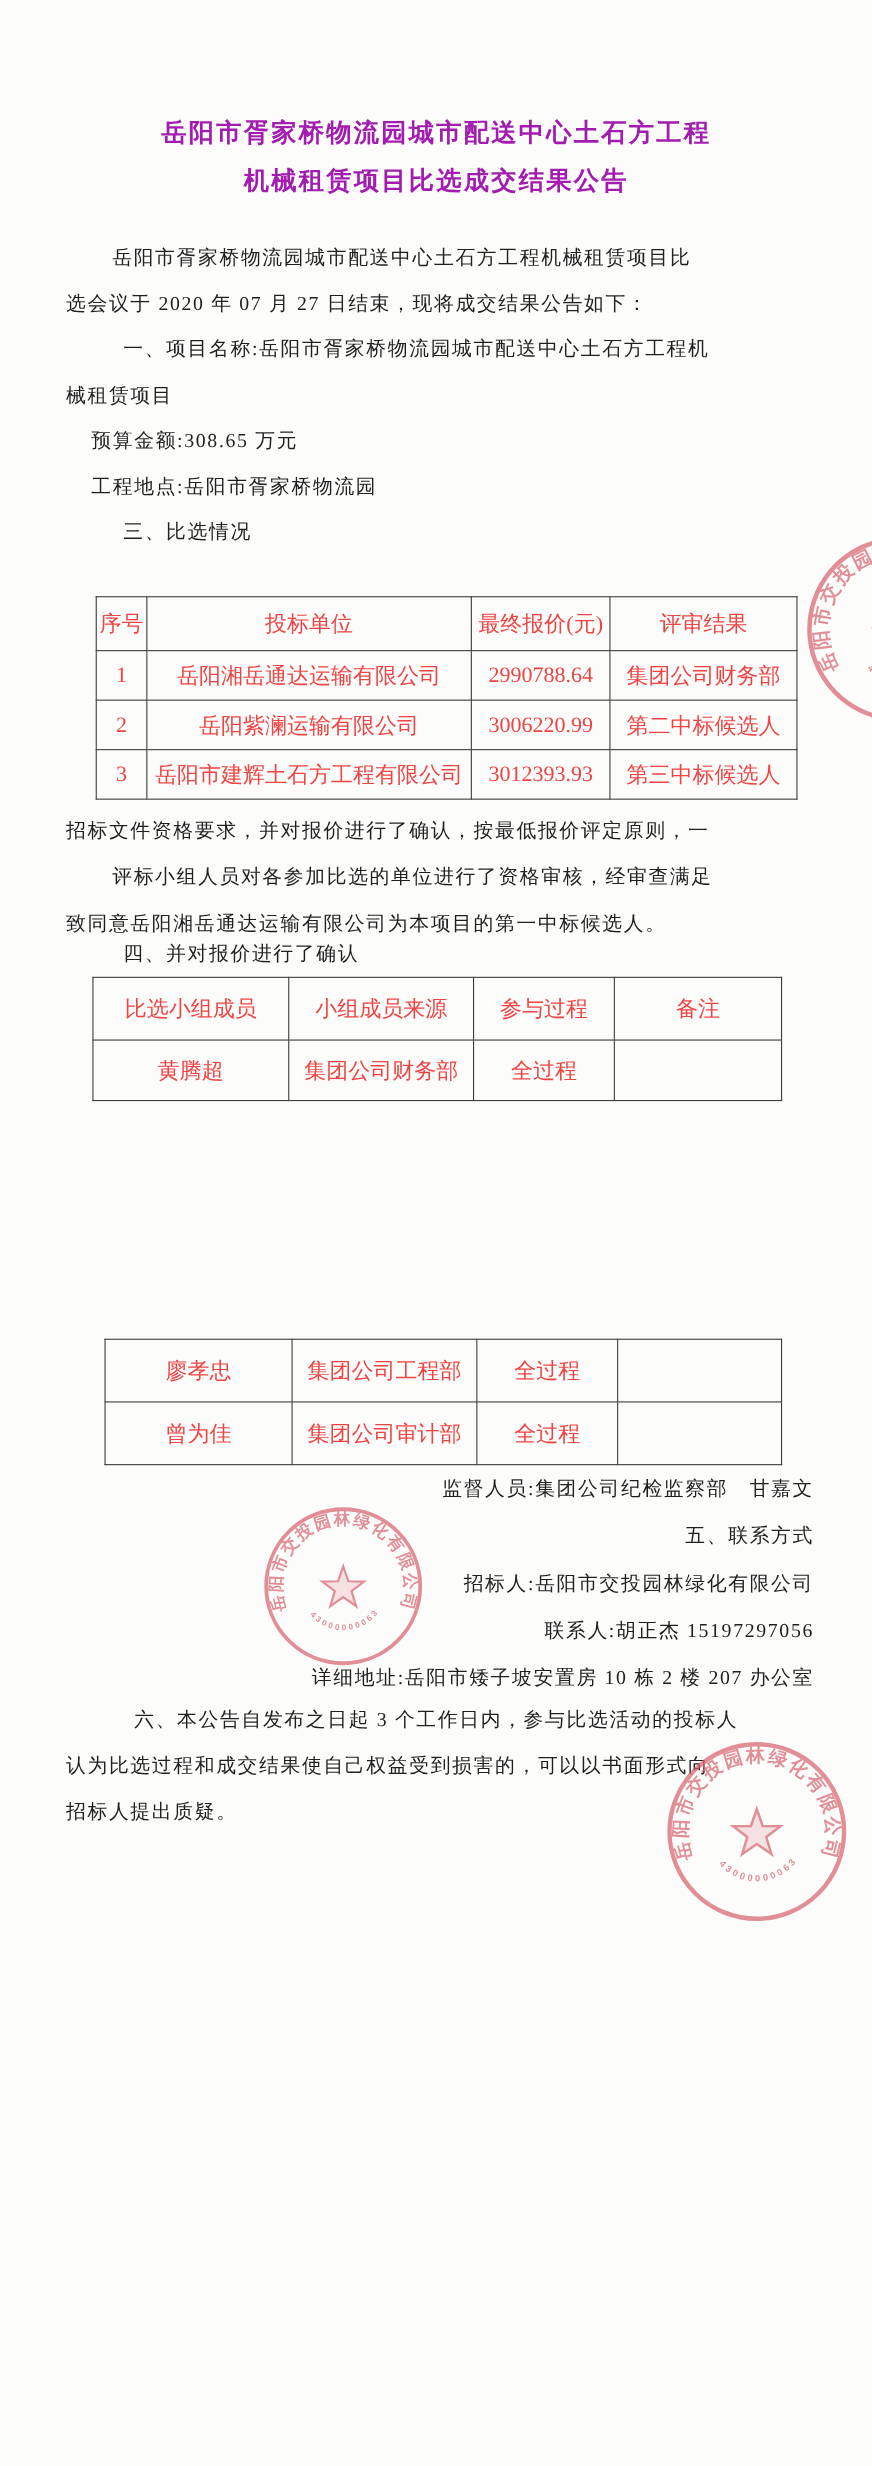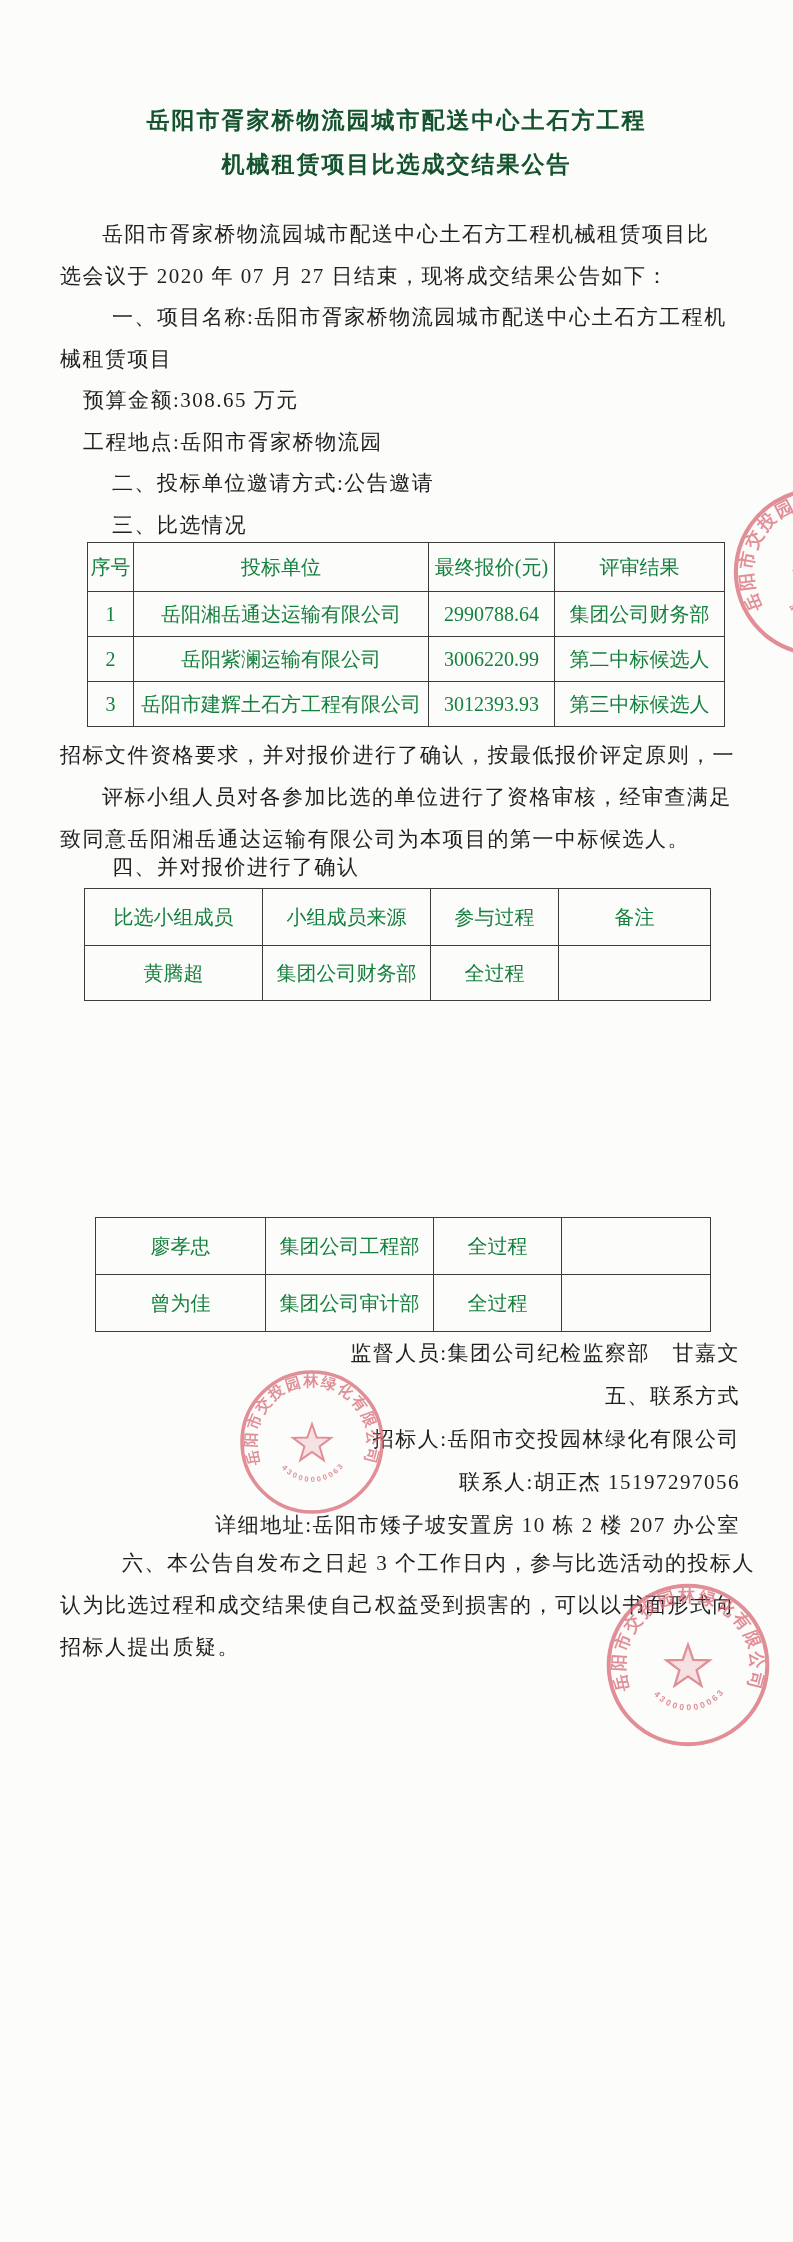--- a/index.html
+++ b/index.html
@@ -5,33 +5,33 @@
   html,body{margin:0;padding:0;background:#ffffff;}
   .page{
     position:relative;width:793px;height:2242px;margin:0 auto;
     background:#fcfcfb;overflow:hidden;
     font-family:"Liberation Serif","DejaVu Serif",serif;
     color:#1f1f1f;
   }
   .abs{position:absolute;}
   .title-block{top:98px;left:0;width:793px;text-align:center;
     font-family:"Liberation Sans","DejaVu Sans",sans-serif;
-    font-weight:bold;font-size:23px;line-height:44px;letter-spacing:2px;color:#14532d;}
+    font-weight:bold;font-size:23px;line-height:44px;letter-spacing:2px;color:#a21caf;}
   .body-block{left:60px;width:680px;}
-  .line{font-size:21px;line-height:41.5px;letter-spacing:1.5px;white-space:pre;}
+  .line{font-size:18px;line-height:41.5px;letter-spacing:1.5px;white-space:pre;}
   .lh42 .line{line-height:42px;}
   .lh43 .line{line-height:43px;text-align:right;}
   .ind-para{padding-left:42px;}   
   .ind-head{padding-left:52px;}   
   .ind-sub{padding-left:23px;}    
   .ind-foot{padding-left:72px;}   
   .ind-six{padding-left:62px;}    
 
   table.doc{border-collapse:collapse;table-layout:fixed;
-    font-size:20px;color:#15803d;padding-left:32px;}
+    font-size:20px;color:#ef4444;padding-left:32px;}
   table.doc td,table.doc th{
     border:1.5px solid #3c3c3c;text-align:center;vertical-align:middle;
     font-weight:normal;padding:0 2px;overflow:hidden;white-space:nowrap;}
   #table1{top:542px;left:87px;width:637px;}
   #table1 th{height:48px;}
   #table1 td{height:44px;}
   #table2{top:888px;left:84px;width:626px;}
   #table2 th{height:56px;}
   #table2 td{height:54px;}
   #table3{top:1217px;left:95px;width:615px;}
@@ -50,21 +50,20 @@
     <div>机械租赁项目比选成交结果公告</div>
   </div>
 
   <div class="abs body-block" style="top:214px;">
     <div class="line ind-para">岳阳市胥家桥物流园城市配送中心土石方工程机械租赁项目比</div>
     <div class="line">选会议于 2020 年 07 月 27 日结束，现将成交结果公告如下：</div>
     <div class="line ind-head">一、项目名称:岳阳市胥家桥物流园城市配送中心土石方工程机</div>
     <div class="line">械租赁项目</div>
     <div class="line ind-sub">预算金额:308.65 万元</div>
     <div class="line ind-sub">工程地点:岳阳市胥家桥物流园</div>
-    <div class="line ind-head">二、投标单位邀请方式:公告邀请</div>
     <div class="line ind-head">三、比选情况</div>
   </div>
 
   <table class="abs doc" id="table1">
     <colgroup>
         <col style="width:46px">
         <col style="width:295px">
         <col style="width:126px">
         <col style="width:170px">
       </colgroup>

